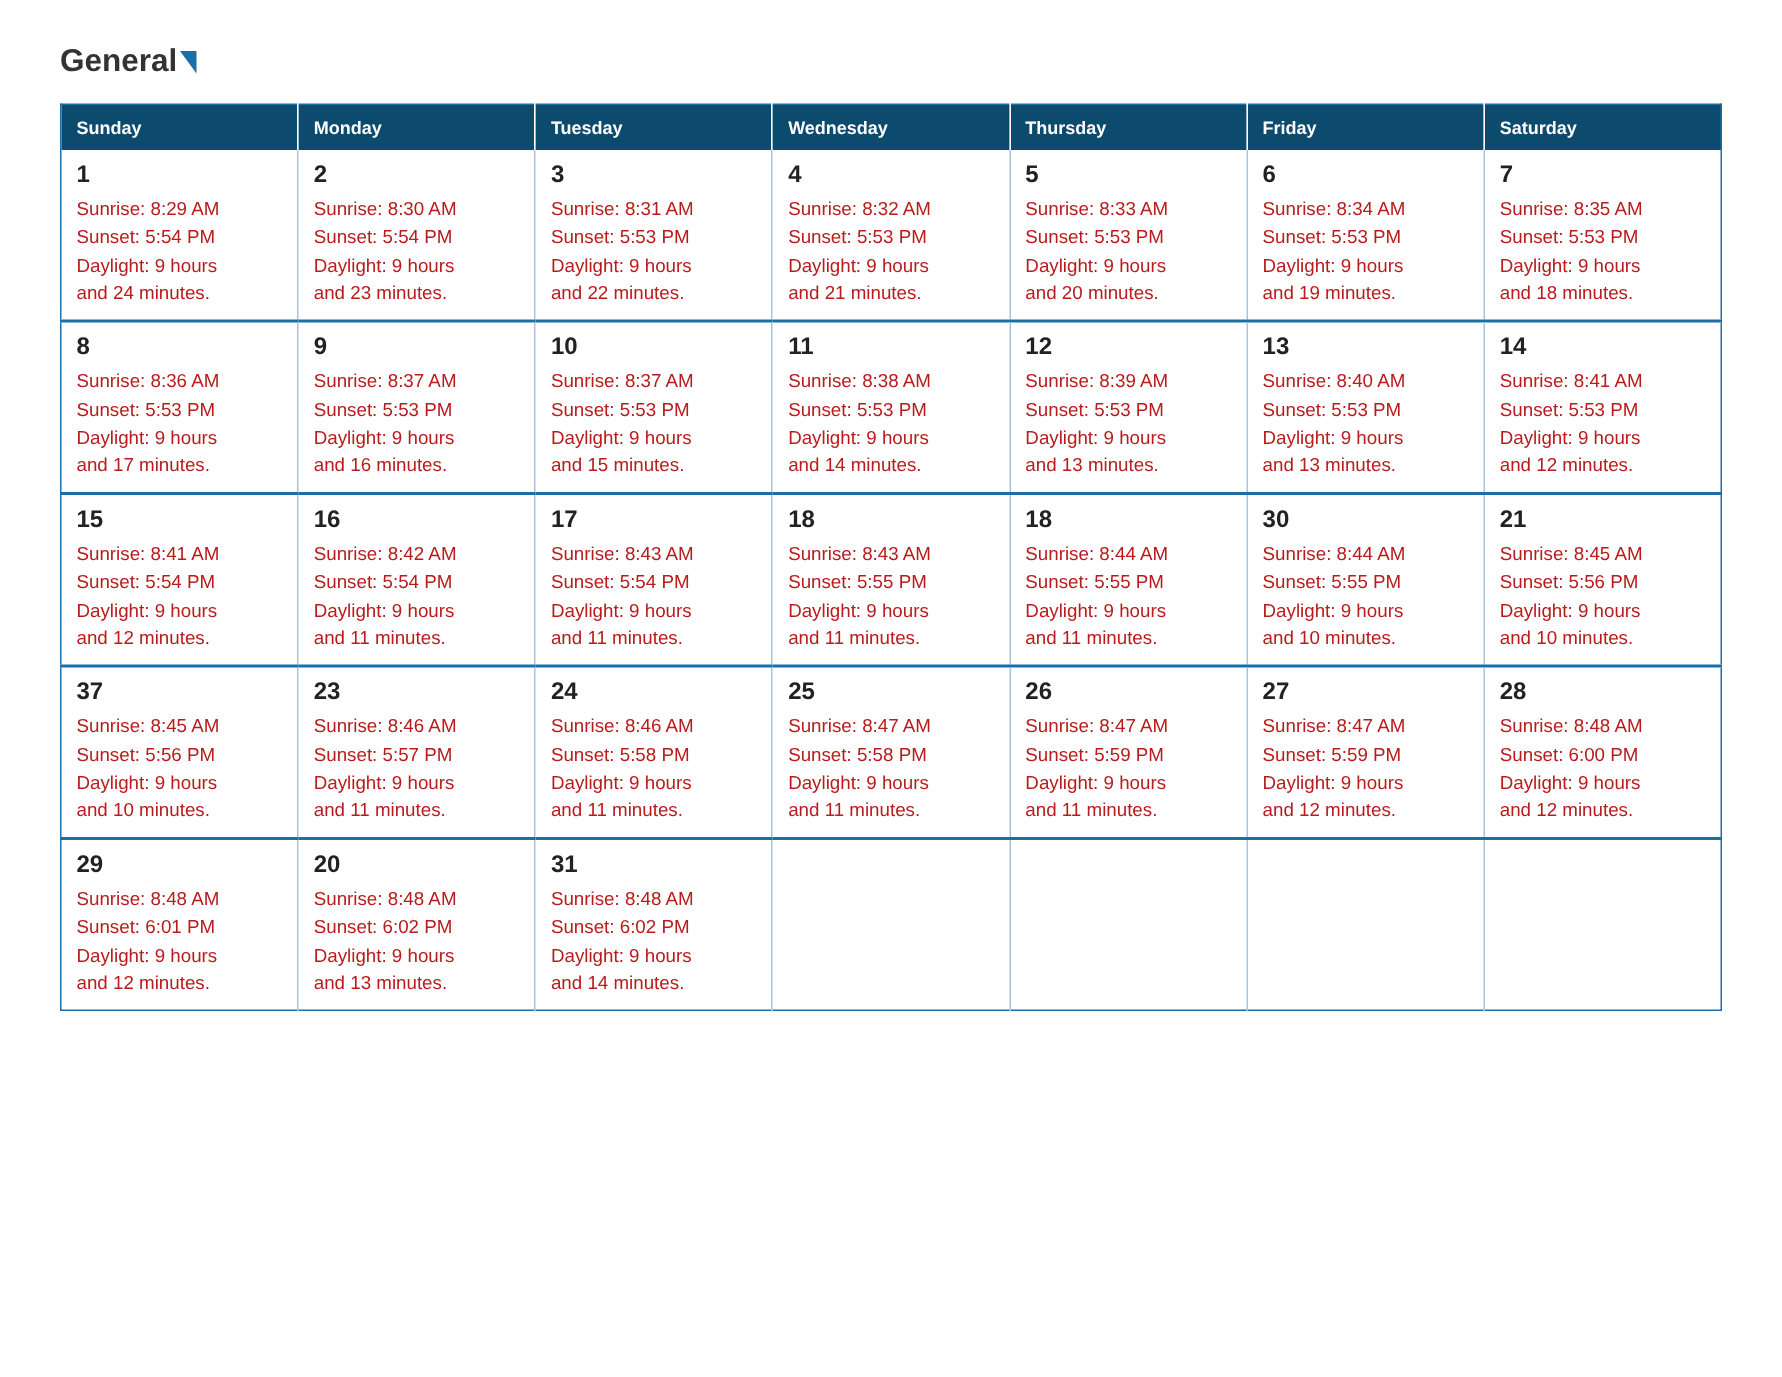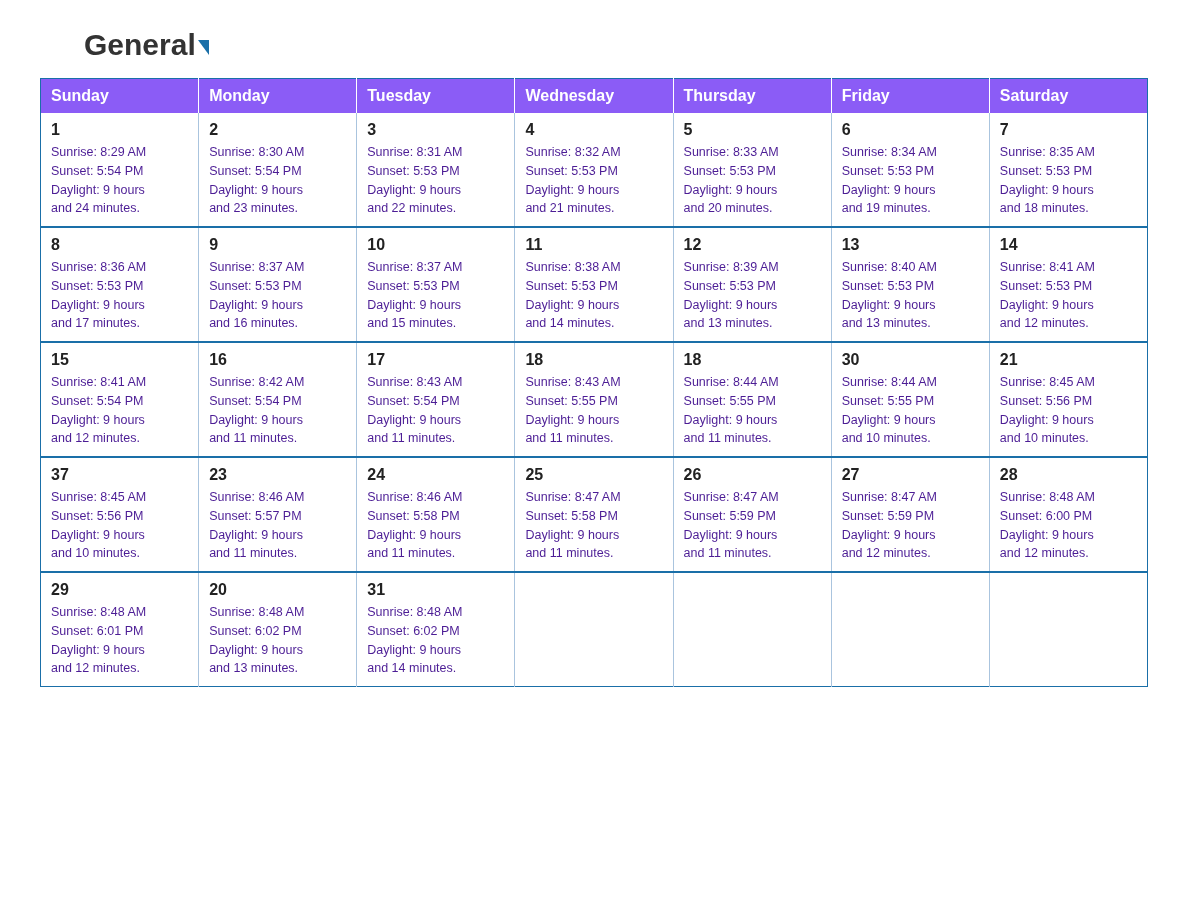--- a/index.html
+++ b/index.html
@@ -15,25 +15,24 @@
       justify-content: space-between;
       align-items: flex-start;
       margin-bottom: 20px;
     }
     .logo {
       display: flex;
       flex-direction: column;
       align-items: flex-start;
     }
     .logo-text {
-      font-size: 30px;
+      font-size: 21px;
       font-weight: bold;
       color: #333;
       line-height: 1;
-      margin-left: 44px;
     }
     .logo-bottom {
       color: #1a6fa8;
       font-size: 22px;
       font-weight: bold;
       margin-top: -2px;
     }
     .title-area {
       text-align: right;
     }
@@ -47,23 +46,23 @@
       font-size: 20px;
       color: #444;
       margin-top: 4px;
     }
     .calendar {
       width: 100%;
       border-collapse: collapse;
       border: 1.5px solid #1a6fa8;
     }
     .calendar th {
-      background-color: #8b5cf6;
+      background-color: #0c4a6e;
       color: #fff;
-      font-size: 16px;
+      font-size: 12px;
       font-weight: bold;
       padding: 8px 10px;
       text-align: left;
       border-right: 1px solid #fff;
     }
     .calendar th:last-child { border-right: none; }
     .calendar td {
       vertical-align: top;
       padding: 8px 10px;
       border-right: 1px solid #aac4de;
@@ -77,21 +76,21 @@
     .calendar tr:last-child td { border-bottom: none; }
     .day-number {
       font-size: 16px;
       font-weight: bold;
       color: #222;
       display: block;
       margin-bottom: 4px;
     }
     .day-info {
       font-size: 12.5px;
-      color: #4c1d95;
+      color: #b91c1c;
       line-height: 1.5;
     }
     .empty-cell {
       background: #fff;
     }
   </style>
 </head>
 <body>
 
 <div class="header">

